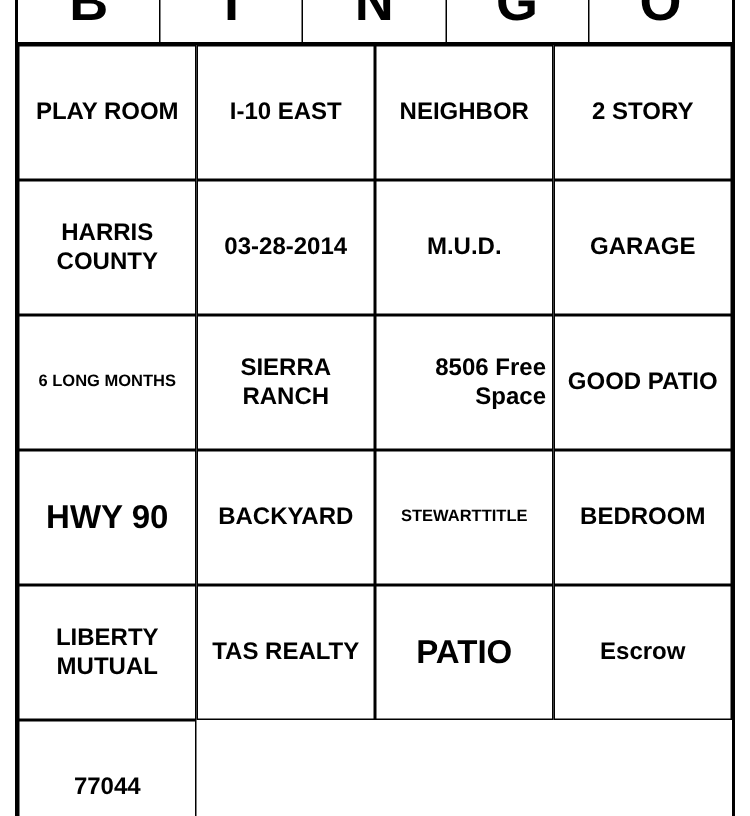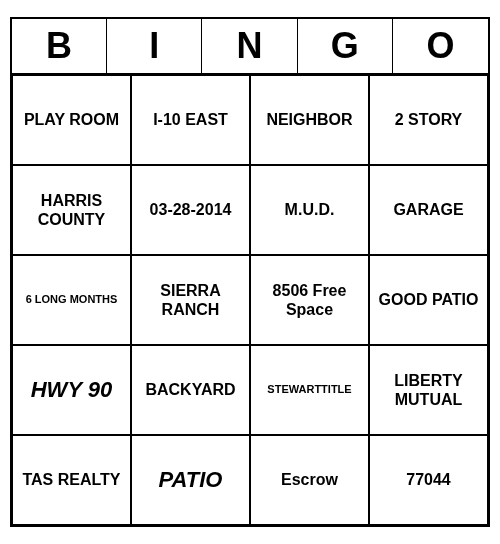--- a/index.html
+++ b/index.html
@@ -57,25 +57,25 @@
       text-align: center;
       padding: 4px;
       font-size: 13px;
       font-weight: bold;
       line-height: 1.2;
       word-break: break-word;
     }
 
     .bingo-cell.free-space {
       font-size: 14px;
+      text-align: right;
     }
 
     .bingo-cell.large-text {
       font-size: 22px;
-      font-style: italic;
     }
 
     .bingo-cell.medium-text {
       font-size: 16px;
     }
 
     .bingo-cell.small-text {
       font-size: 11px;
     }
   </style>
@@ -99,19 +99,20 @@
       <div class="bingo-cell medium-text">03-28-2014</div>
       <div class="bingo-cell medium-text">M.U.D.</div>
       <div class="bingo-cell medium-text">GARAGE</div>
       <div class="bingo-cell small-text">6 LONG MONTHS</div>
       <div class="bingo-cell medium-text">SIERRA RANCH</div>
       <div class="bingo-cell medium-text free-space">8506 Free Space</div>
       <div class="bingo-cell medium-text">GOOD PATIO</div>
       <div class="bingo-cell large-text">HWY 90</div>
       <div class="bingo-cell medium-text">BACKYARD</div>
       <div class="bingo-cell small-text">STEWARTTITLE</div>
+      <div class="bingo-cell medium-text">BEDROOM</div>
       <div class="bingo-cell medium-text">LIBERTY MUTUAL</div>
       <div class="bingo-cell medium-text">TAS REALTY</div>
       <div class="bingo-cell large-text">PATIO</div>
       <div class="bingo-cell medium-text">Escrow</div>
       <div class="bingo-cell medium-text">77044</div>
     </div>
 </div>
 
 </body></html>

